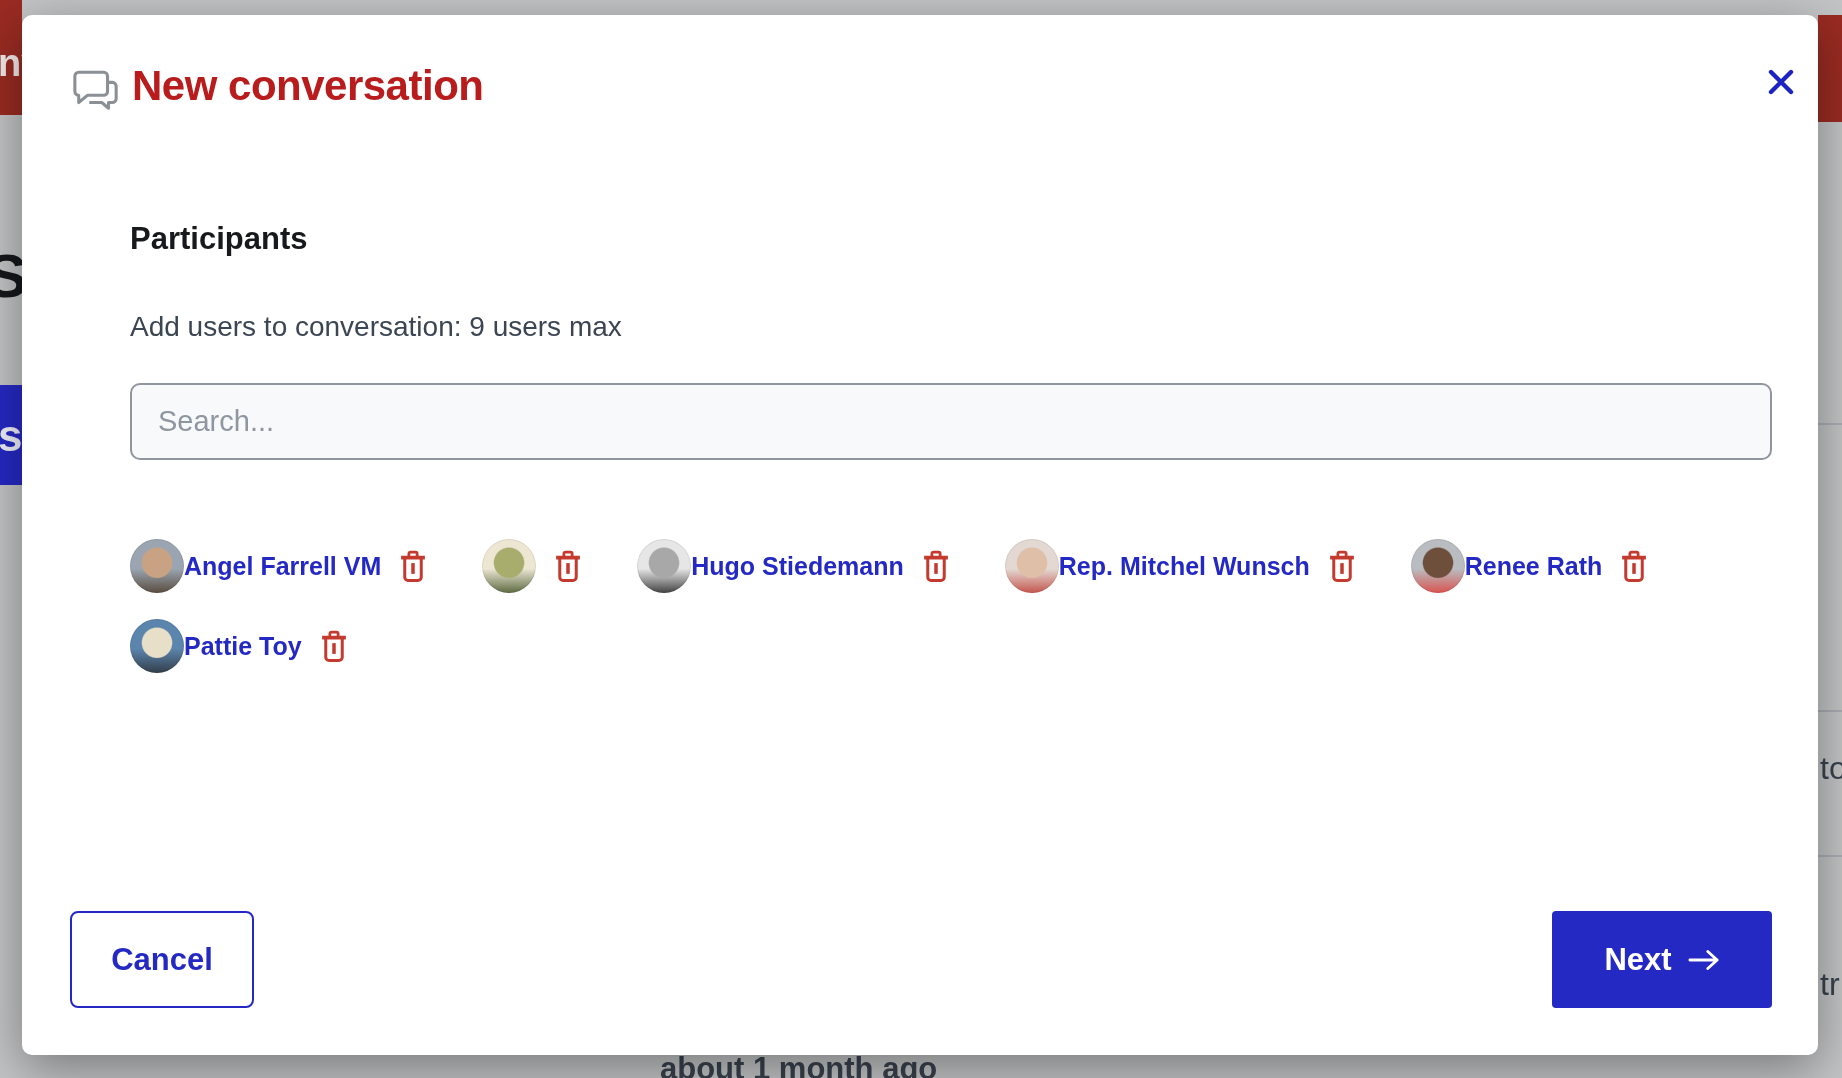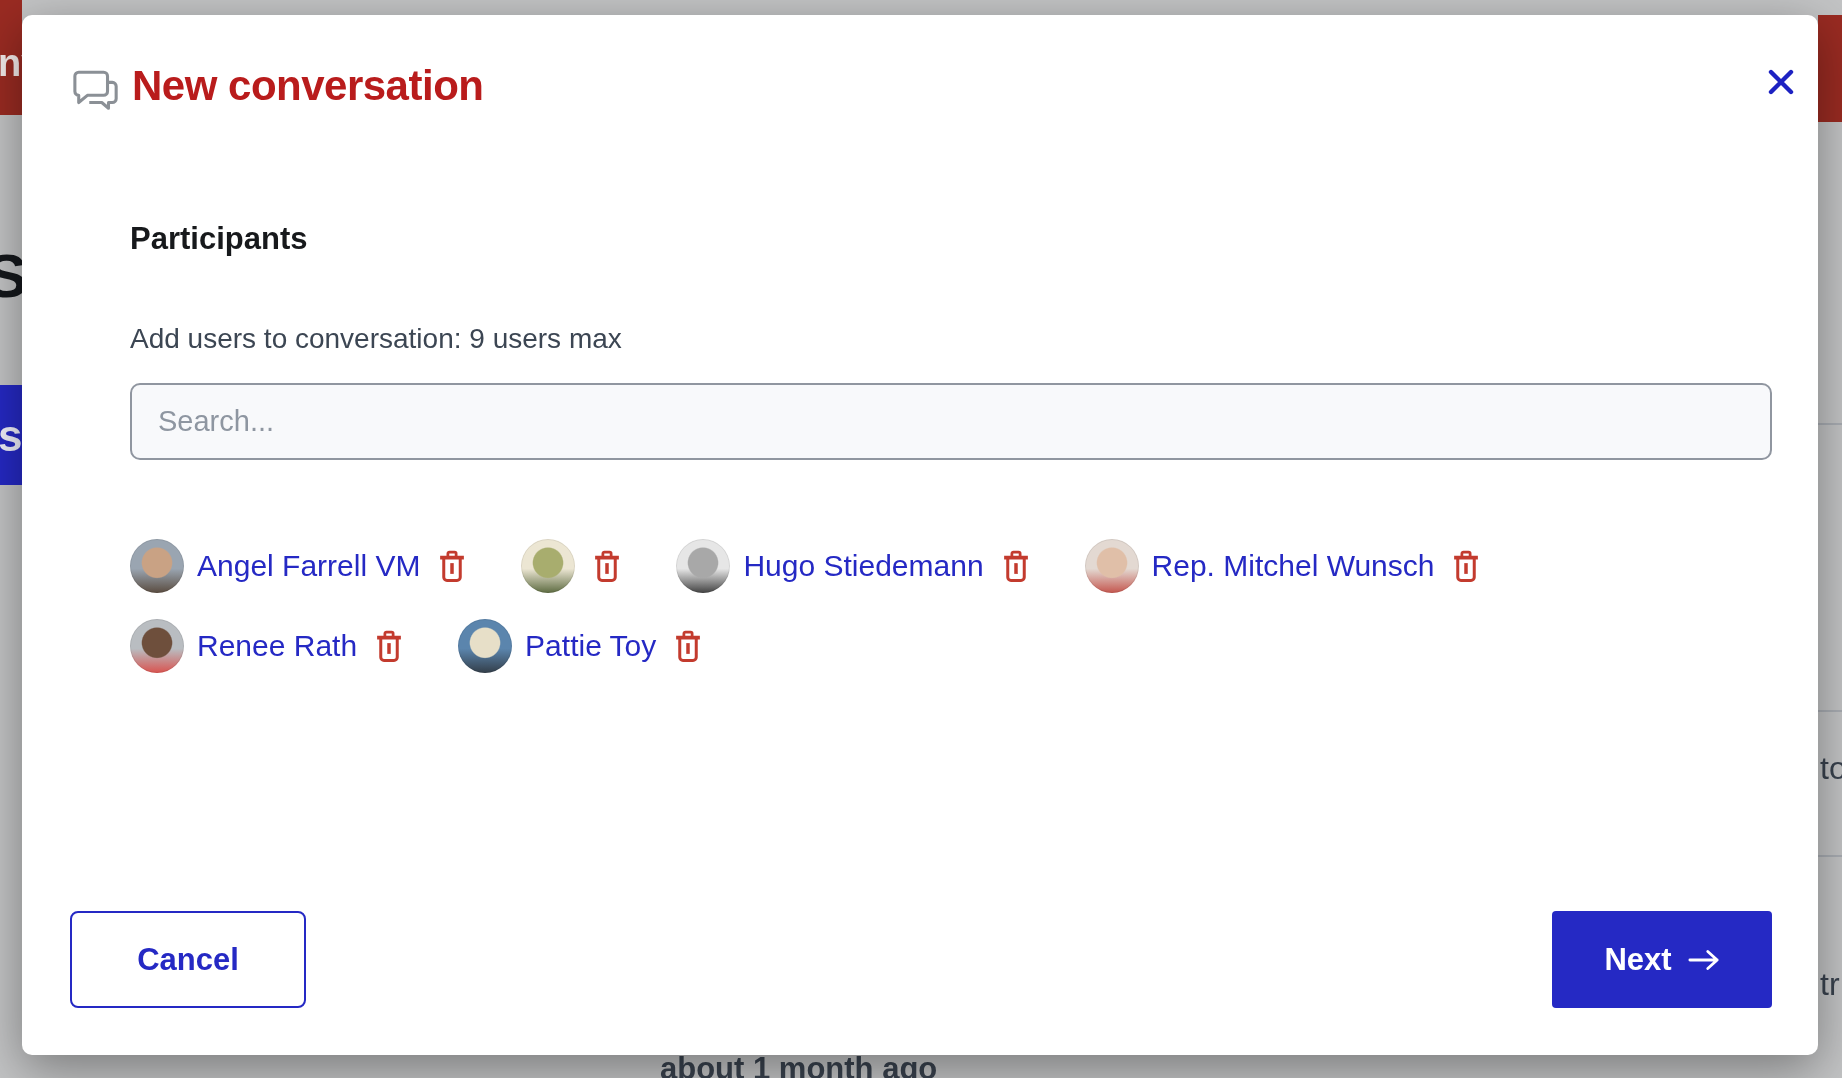--- a/index.html
+++ b/index.html
@@ -32,40 +32,40 @@
   
   .modal{
     position:absolute;left:22px;top:15px;width:1796px;height:1040px;
     background:#fff;border-radius:10px;
     box-shadow:0 14px 50px rgba(0,0,0,.38);
   }
   .chat-icon{position:absolute;left:50px;top:53px;width:48px;height:46px;}
   .modal-title{position:absolute;left:110px;top:47px;font-size:42px;font-weight:700;color:#b91c1c;letter-spacing:-.5px;}
   .close-btn{position:absolute;left:1740px;top:48px;width:38px;height:38px;background:none;border:none;cursor:pointer;display:flex;align-items:center;justify-content:center;}
   .section-heading{position:absolute;left:108px;top:206px;font-size:31px;font-weight:700;color:#17191c;}
-  .section-hint{position:absolute;left:108px;top:296px;font-size:28px;font-weight:400;color:#3c4653;margin-top:12px;}
+  .section-hint{position:absolute;left:108px;top:296px;font-size:28px;font-weight:400;color:#3c4653;}
   .search-input{
     position:absolute;left:108px;top:368px;width:1642px;height:77px;
     border:2px solid #9096a0;border-radius:10px;background:#f8f9fb;
     padding:0 26px;font-family:"Liberation Sans",sans-serif;font-size:29px;color:#2c333d;outline:none;
   }
   .search-input::placeholder{color:#8e96a1;opacity:1;}
 
   .participant-list{
     position:absolute;left:108px;top:524px;width:1650px;
     display:flex;flex-wrap:wrap;column-gap:54px;row-gap:26px;align-items:center;
   }
   .participant{display:flex;align-items:center;height:54px;}
   .avatar{width:54px;height:54px;border-radius:50%;flex:0 0 auto;box-shadow:inset 0 0 0 1px rgba(0,0,0,.08);}
-  .pname{margin-left:13px;font-size:30px;font-weight:400;color:var(--accent);text-decoration:none;white-space:nowrap;cursor:pointer;}
+  .pname{font-size:25px;font-weight:700;color:var(--accent);text-decoration:none;white-space:nowrap;cursor:pointer;}
   .trash-btn{margin-left:17px;background:none;border:none;cursor:pointer;display:flex;align-items:center;padding:0;}
   .trash-btn svg{width:30px;height:34px;}
 
   .cancel-btn{
-    position:absolute;left:48px;top:896px;width:236px;height:97px;
+    position:absolute;left:48px;top:896px;width:184px;height:97px;
     background:#fff;border:2.5px solid var(--accent);border-radius:8px;
     font-family:"Liberation Sans",sans-serif;font-size:31px;font-weight:700;color:var(--accent);cursor:pointer;
   }
   .next-btn{
     position:absolute;left:1530px;top:896px;width:220px;height:97px;
     background:var(--accent);border:none;border-radius:4px;
     display:flex;align-items:center;justify-content:center;gap:16px;
     font-family:"Liberation Sans",sans-serif;font-size:31px;font-weight:700;color:#fff;cursor:pointer;
   }
 </style>

